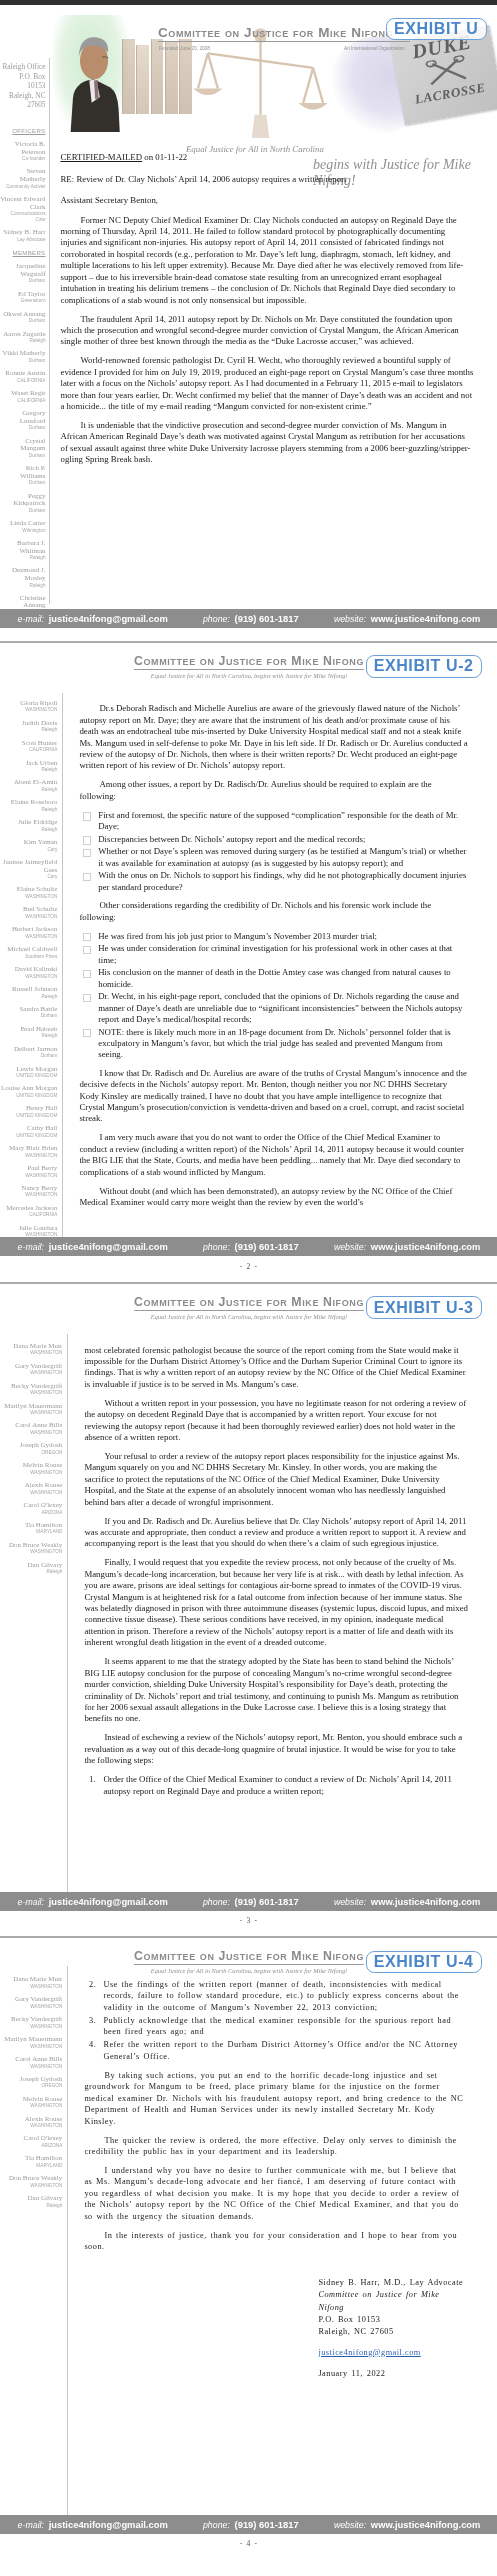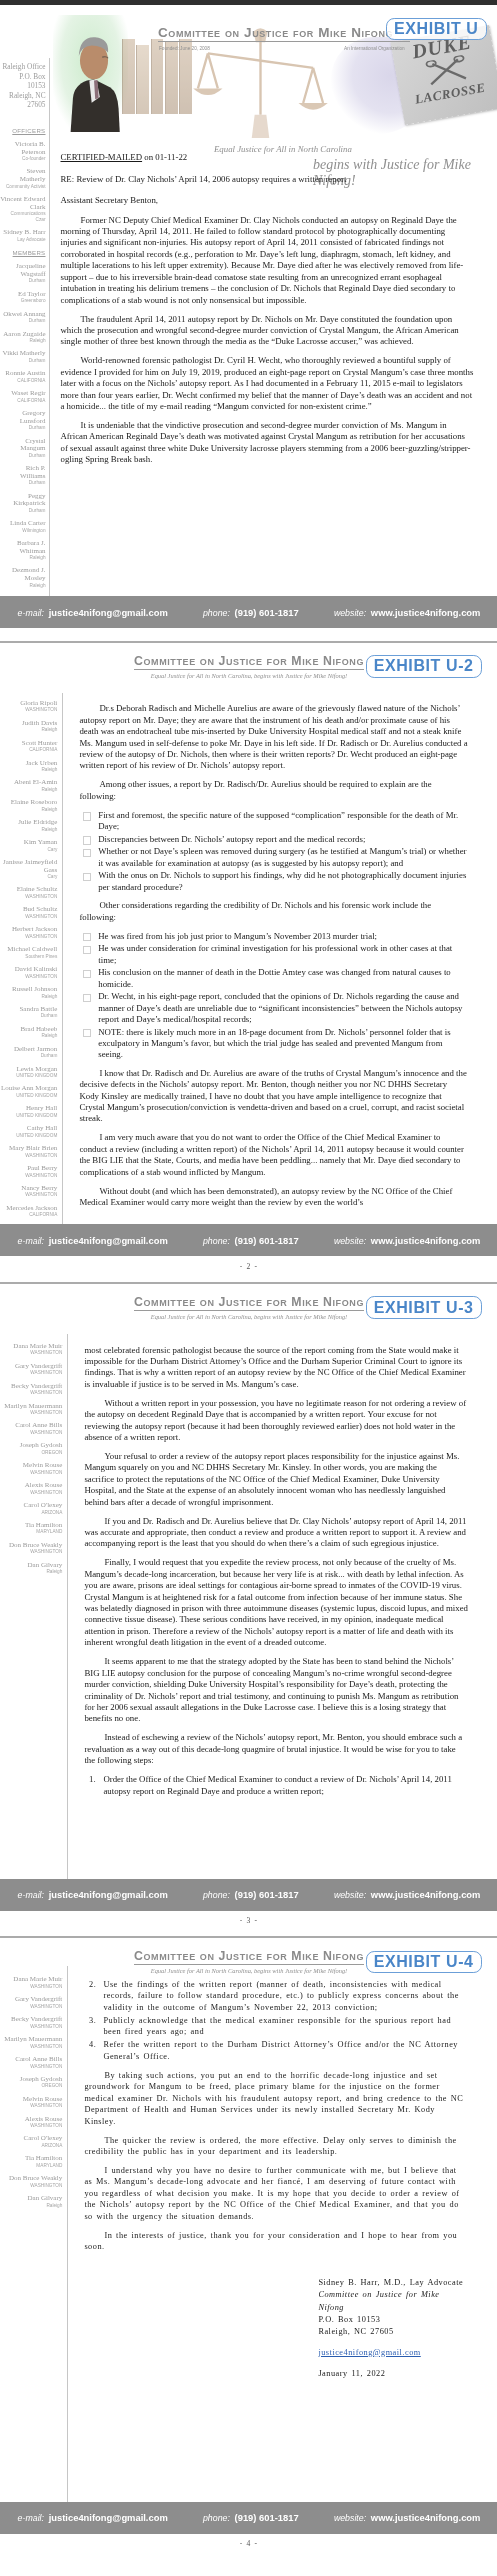--- a/index.html
+++ b/index.html
@@ -33,21 +33,21 @@
   .badge-lax{font-family:"Liberation Serif",serif;font-weight:bold;font-style:italic;font-size:13px;color:#5f5f5f;letter-spacing:0.6px;}
   .p1-title{position:absolute;left:158px;top:20px;width:252px;font-family:"Liberation Sans",sans-serif;
             font-weight:bold;font-variant:small-caps;font-size:13.5px;letter-spacing:0.6px;color:#8a8a8a;
             border-bottom:1.2px solid #9a9a9a;padding-bottom:1.2px;white-space:nowrap;overflow:visible;}
   .p1-founded{position:absolute;left:159px;top:41px;font-family:"Liberation Sans",sans-serif;font-size:4.7px;color:#8f8f8f;}
   .p1-org{position:absolute;left:344px;top:41px;font-family:"Liberation Sans",sans-serif;font-size:4.7px;color:#8f8f8f;}
   .stamp{position:absolute;font-family:"Liberation Sans",sans-serif;font-weight:bold;font-size:16px;letter-spacing:0.6px;
          color:#4a86c8;border:1.8px solid #6b9fd8;border-radius:8.2px;background:rgba(255,255,255,.82);
          padding:1.2px 7px;z-index:5;white-space:nowrap;}
   .stamp-p1{left:386px;top:13px;}
-  .tag1{position:absolute;left:186px;top:139px;font-style:italic;font-size:8.8px;color:#8f8f8f;margin-left:28px;}
+  .tag1{position:absolute;left:186px;top:139px;font-style:italic;font-size:8.8px;color:#8f8f8f;}
   .tag2{position:absolute;left:313px;top:152px;font-style:italic;font-size:14px;color:#8f8f8f;font-family:Liberation Serif, serif;}
 
   
   .smhead{position:absolute;top:0;left:0;right:0;height:47px;text-align:center;}
   .sm-title{display:inline-block;margin-top:8.2px;font-family:"Liberation Sans",sans-serif;font-weight:bold;
             font-variant:small-caps;font-size:12.3px;letter-spacing:0.6px;color:#8a8a8a;
             border-bottom:1.2px solid #9a9a9a;padding-bottom:0.6px;white-space:nowrap;}
   .sm-sub{margin-top:2.3px;font-style:italic;font-size:6.4px;color:#8f8f8f;}
   .stamp-sm{right:16.4px;left:auto;top:9.4px;}
 
@@ -87,21 +87,21 @@
   .wide{letter-spacing:0.5px;word-spacing:1.2px;font-size:8.3px;line-height:11.4px;}
 
   .sig{margin:24.6px 0 0 234px;font-size:8.3px;line-height:12.3px;letter-spacing:0.5px;}
   .sig-org{font-style:italic;}
   .sig-email{display:inline-block;margin-top:8.2px;color:#2a5db0;text-decoration:underline;}
   .sig-date{margin-top:9.4px;}
 
   
   .footwrap{position:absolute;left:0;right:0;}
   .fw-p1{bottom:9.4px;} .fw-p2{bottom:8.2px;} .fw-p3{bottom:8.2px;} .fw-p4{bottom:26px;}
-  .fbar{height:32px;background:#8d8d8d;display:flex;align-items:center;justify-content:space-between;
+  .fbar{height:19px;background:#8d8d8d;display:flex;align-items:center;justify-content:space-between;
         padding:0 17.6px;font-family:"Liberation Sans",sans-serif;color:#fff;}
   .fbar .lbl{font-style:italic;font-size:8.8px;margin-right:4.7px;}
   .fbar .val{font-weight:bold;font-size:9.4px;}
   .fseg{display:flex;align-items:baseline;}
   .pagenum{text-align:center;font-size:7.6px;color:#555;margin-top:5.3px;letter-spacing:1.2px;}
 </style>
 </head>
 <body>
 
 <div class="canvas">

